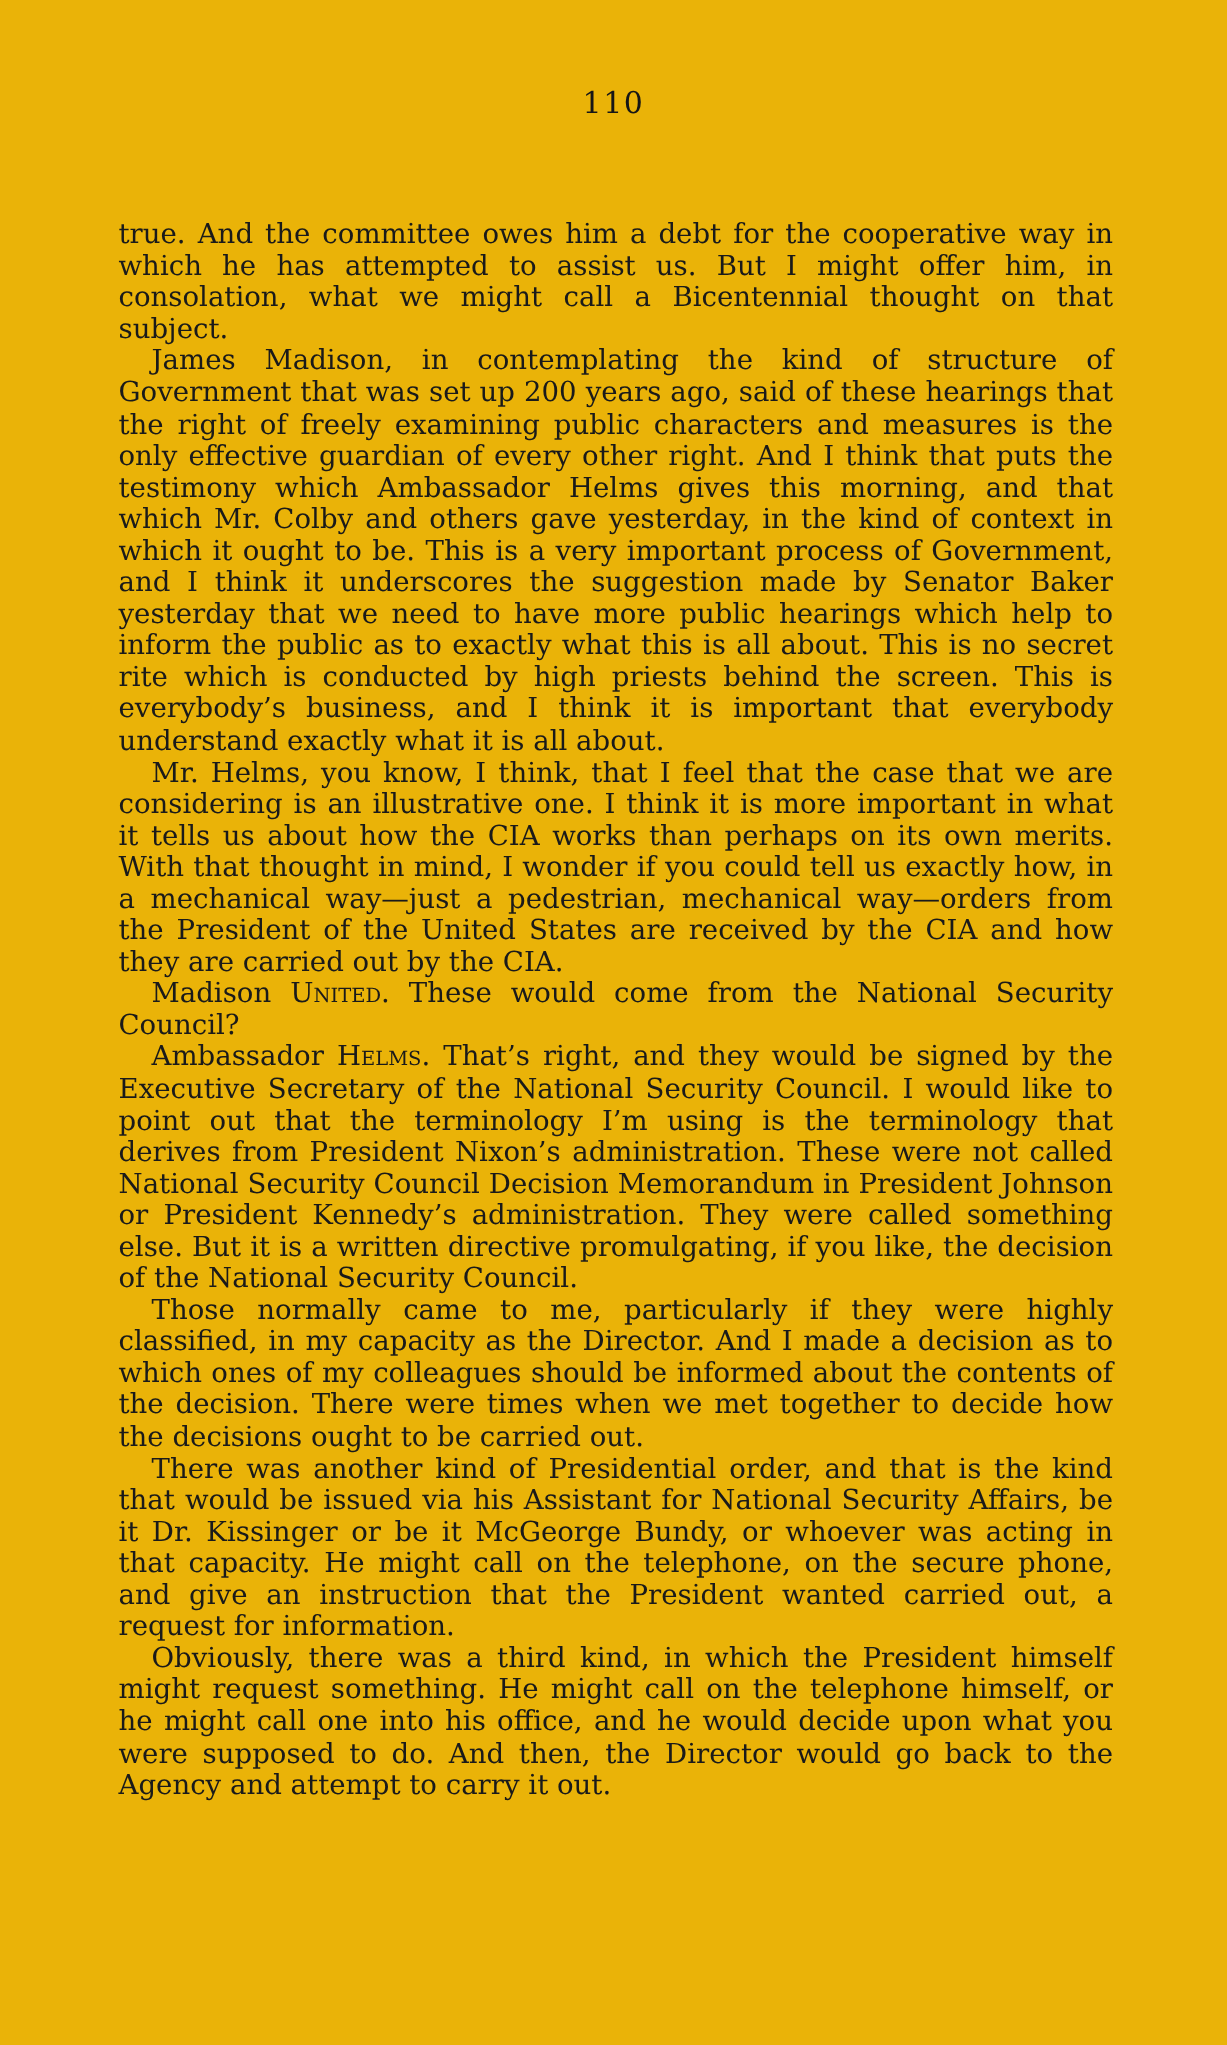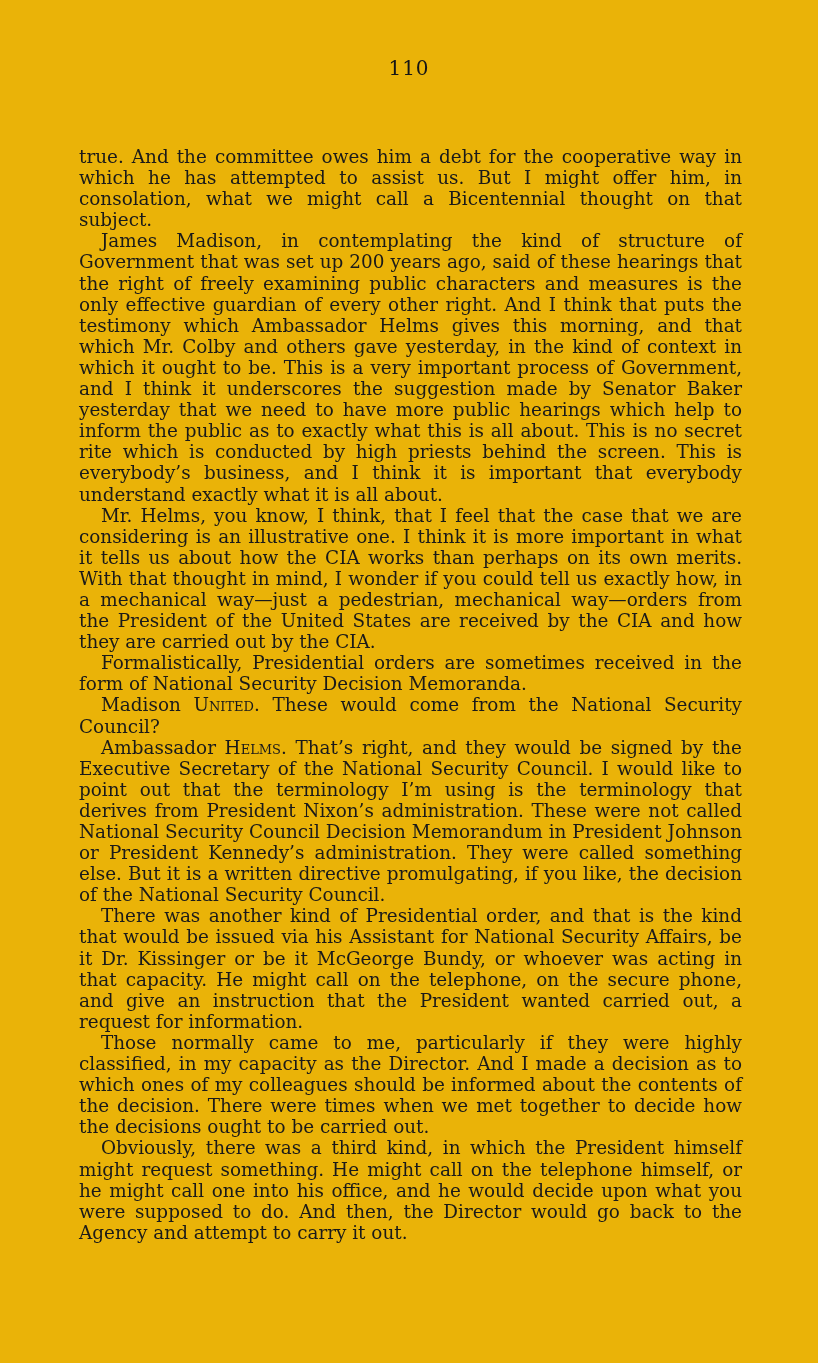--- a/index.html
+++ b/index.html
@@ -50,20 +50,19 @@
 </style>
 </head>
 <body>
 
 <div class="page">
   <div class="page-number">110</div>
   <div class="text-block">
       <p>true. And the committee owes him a debt for the cooperative way in which he has attempted to assist us. But I might offer him, in consolation, what we might call a Bicentennial thought on that subject.</p>
       <p class="indented">James Madison, in contemplating the kind of structure of Government that was set up 200 years ago, said of these hearings that the right of freely examining public characters and measures is the only effective guardian of every other right. And I think that puts the testimony which Ambassador Helms gives this morning, and that which Mr. Colby and others gave yesterday, in the kind of context in which it ought to be. This is a very important process of Government, and I think it underscores the suggestion made by Senator Baker yesterday that we need to have more public hearings which help to inform the public as to exactly what this is all about. This is no secret rite which is conducted by high priests behind the screen. This is everybody’s business, and I think it is important that everybody understand exactly what it is all about.</p>
       <p class="indented">Mr. Helms, you know, I think, that I feel that the case that we are considering is an illustrative one. I think it is more important in what it tells us about how the CIA works than perhaps on its own merits. With that thought in mind, I wonder if you could tell us exactly how, in a mechanical way—just a pedestrian, mechanical way—orders from the President of the United States are received by the CIA and how they are carried out by the CIA.</p>
-      <p class="indented">Formalistically, Presidential orders are sometimes received in the form of National Security Decision Memoranda.</p>
       <p class="indented"><span>Madison </span><span class="speaker">United</span>. These would come from the National Security Council?</p>
       <p class="indented"><span>Ambassador </span><span class="speaker">Helms</span>. That’s right, and they would be signed by the Executive Secretary of the National Security Council. I would like to point out that the terminology I’m using is the terminology that derives from President Nixon’s administration. These were not called National Security Council Decision Memorandum in President Johnson or President Kennedy’s administration. They were called something else. But it is a written directive promulgating, if you like, the decision of the National Security Council.</p>
+      <p class="indented">Those normally came to me, particularly if they were highly classified, in my capacity as the Director. And I made a decision as to which ones of my colleagues should be informed about the contents of the decision. There were times when we met together to decide how the decisions ought to be carried out.</p>
       <p class="indented">There was another kind of Presidential order, and that is the kind that would be issued via his Assistant for National Security Affairs, be it Dr. Kissinger or be it McGeorge Bundy, or whoever was acting in that capacity. He might call on the telephone, on the secure phone, and give an instruction that the President wanted carried out, a request for information.</p>
-      <p class="indented">Those normally came to me, particularly if they were highly classified, in my capacity as the Director. And I made a decision as to which ones of my colleagues should be informed about the contents of the decision. There were times when we met together to decide how the decisions ought to be carried out.</p>
       <p class="indented">Obviously, there was a third kind, in which the President himself might request something. He might call on the telephone himself, or he might call one into his office, and he would decide upon what you were supposed to do. And then, the Director would go back to the Agency and attempt to carry it out.</p>
     </div>
 </div>
 
 </body></html>

